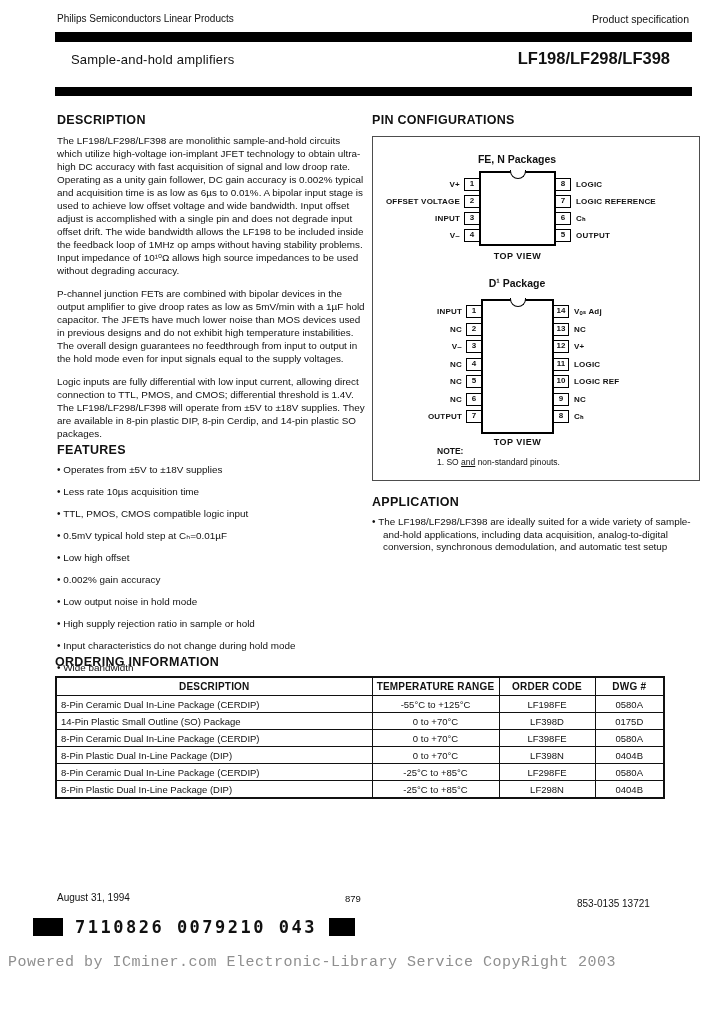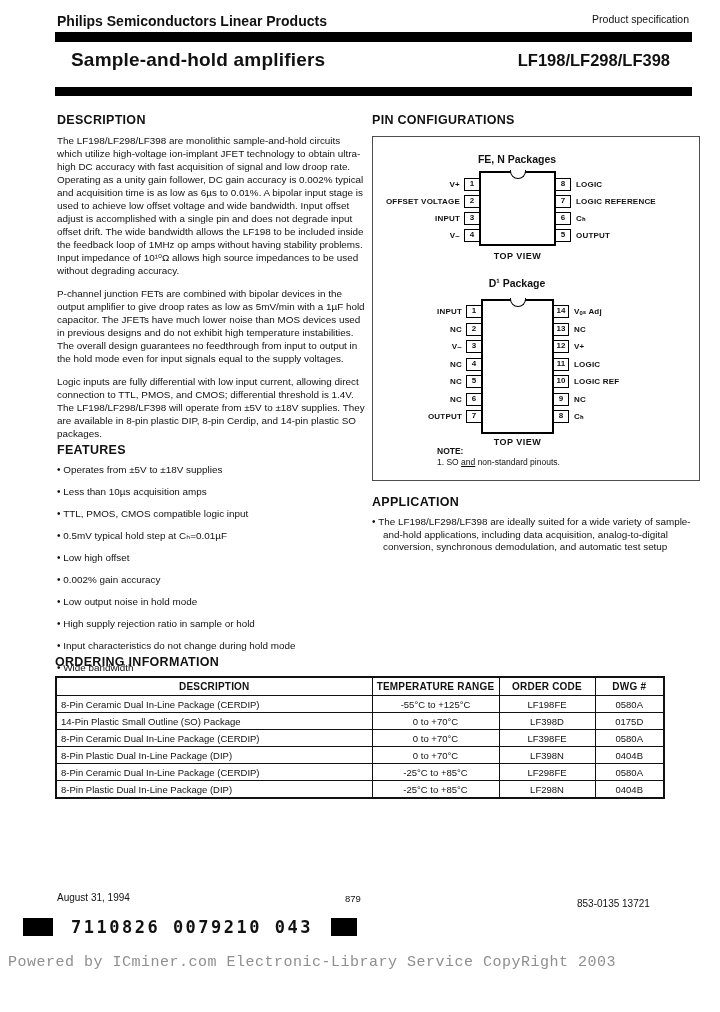--- a/index.html
+++ b/index.html
@@ -3,27 +3,27 @@
 <meta charset="utf-8">
 <style>
   :root { --ink:#111111; --bar:#000000; --wm:#8f8f8f; }
   * { margin:0; padding:0; box-sizing:border-box; }
   html,body { background:#ffffff; }
   body { font-family:"Liberation Sans","DejaVu Sans",sans-serif; color:var(--ink); }
   .page { position:relative; width:720px; height:1012px; margin:0 auto; background:#fff; overflow:hidden; }
 
   
   .hdr { position:absolute; left:57px; top:13px; width:632px; display:flex; justify-content:space-between; }
-  .hdr-left { font-size:14px; font-weight:bold; }
+  .hdr-left { font-size:10px; font-weight:normal; }
   .hdr-right { font-size:10.5px; }
   .bar { position:absolute; left:55px; width:637px; background:var(--bar); }
   .bar1 { top:32px; height:10px; }
   .bar2 { top:87px; height:9px; }
   .titlerow { position:absolute; left:55px; top:49px; width:637px; display:flex; justify-content:space-between; align-items:baseline; }
-  .doctitle { font-size:19px; font-weight:bold; padding-left:16px; letter-spacing:0.2px; }
+  .doctitle { font-size:13px; font-weight:normal; padding-left:16px; letter-spacing:0.2px; }
   .part { font-size:16.5px; font-weight:bold; padding-right:22px; }
 
   h2.sec { font-size:12.5px; font-weight:bold; letter-spacing:0.3px; margin-bottom:7px; }
 
   
   .leftcol { position:absolute; left:57px; width:309px; }
   .rightcol { position:absolute; left:372px; width:322px; }
   .desc-p { font-size:9.9px; line-height:13px; margin-bottom:10px; text-align:left; }
   ul.blist { list-style:none; }
   ul.blist li { font-size:9.9px; line-height:12.5px; margin-bottom:9.5px; padding-left:11px; text-indent:-11px; }
@@ -48,21 +48,21 @@
   table.ord th, table.ord td { border:1px solid #111; }
   table.ord { border:2px solid #111; }
   table.ord th { font-size:10px; font-weight:bold; text-align:center; padding:3px 2px; letter-spacing:0.2px; }
   table.ord td { font-size:9.5px; padding:2.5px 4px; text-align:center; height:15px; }
   table.ord td.td-desc { text-align:left; }
 
   
   .f-date { position:absolute; left:57px; top:892px; font-size:10px; }
   .f-page { position:absolute; left:345px; top:893px; font-size:9.5px; }
   .f-doc  { position:absolute; left:577px; top:898px; font-size:10px; }
-  .barcode { position:absolute; left:23px; top:917px; display:flex; align-items:center; gap:18px; }
+  .barcode { position:absolute; left:33px; top:917px; display:flex; align-items:center; gap:12px; }
   .bc-block { width:30px; height:18px; background:#000; }
   .bc-block.r { width:26px; }
   .bc-digits { font-family:"DejaVu Sans Mono",monospace; font-weight:bold; font-size:17px; letter-spacing:2.5px; }
   .watermark { position:absolute; left:8px; top:954px; font-family:"Liberation Mono","DejaVu Sans Mono",monospace; font-size:15px; color:var(--wm); letter-spacing:0.5px; white-space:nowrap; }
 </style>
 </head>
 <body>
 
 <div class="page">
 
@@ -84,21 +84,21 @@
         <p class="desc-p">The LF198/LF298/LF398 are monolithic sample-and-hold circuits which utilize high-voltage ion-implant JFET technology to obtain ultra-high DC accuracy with fast acquisition of signal and low droop rate. Operating as a unity gain follower, DC gain accuracy is 0.002% typical and acquisition time is as low as 6µs to 0.01%. A bipolar input stage is used to achieve low offset voltage and wide bandwidth. Input offset adjust is accomplished with a single pin and does not degrade input offset drift. The wide bandwidth allows the LF198 to be included inside the feedback loop of 1MHz op amps without having stability problems. Input impedance of 10¹⁰Ω allows high source impedances to be used without degrading accuracy.</p>
         <p class="desc-p">P-channel junction FETs are combined with bipolar devices in the output amplifier to give droop rates as low as 5mV/min with a 1µF hold capacitor. The JFETs have much lower noise than MOS devices used in previous designs and do not exhibit high temperature instabilities. The overall design guarantees no feedthrough from input to output in the hold mode even for input signals equal to the supply voltages.</p>
         <p class="desc-p">Logic inputs are fully differential with low input current, allowing direct connection to TTL, PMOS, and CMOS; differential threshold is 1.4V. The LF198/LF298/LF398 will operate from ±5V to ±18V supplies. They are available in 8-pin plastic DIP, 8-pin Cerdip, and 14-pin plastic SO packages.</p>
       </div>
   </div>
 
   <div class="leftcol" style="top:443px">
     <h2 class="sec">FEATURES</h2>
     <ul class="blist" id="features-list">
         <li>Operates from ±5V to ±18V supplies</li>
-        <li>Less than 10µs acquisition amps</li>
+        <li>Less rate 10µs acquisition time</li>
         <li>TTL, PMOS, CMOS compatible logic input</li>
         <li>0.5mV typical hold step at Cₕ=0.01µF</li>
         <li>Low high offset</li>
         <li>0.002% gain accuracy</li>
         <li>Low output noise in hold mode</li>
         <li>High supply rejection ratio in sample or hold</li>
         <li>Input characteristics do not change during hold mode</li>
         <li>Wide bandwidth</li>
       </ul>
   </div>

